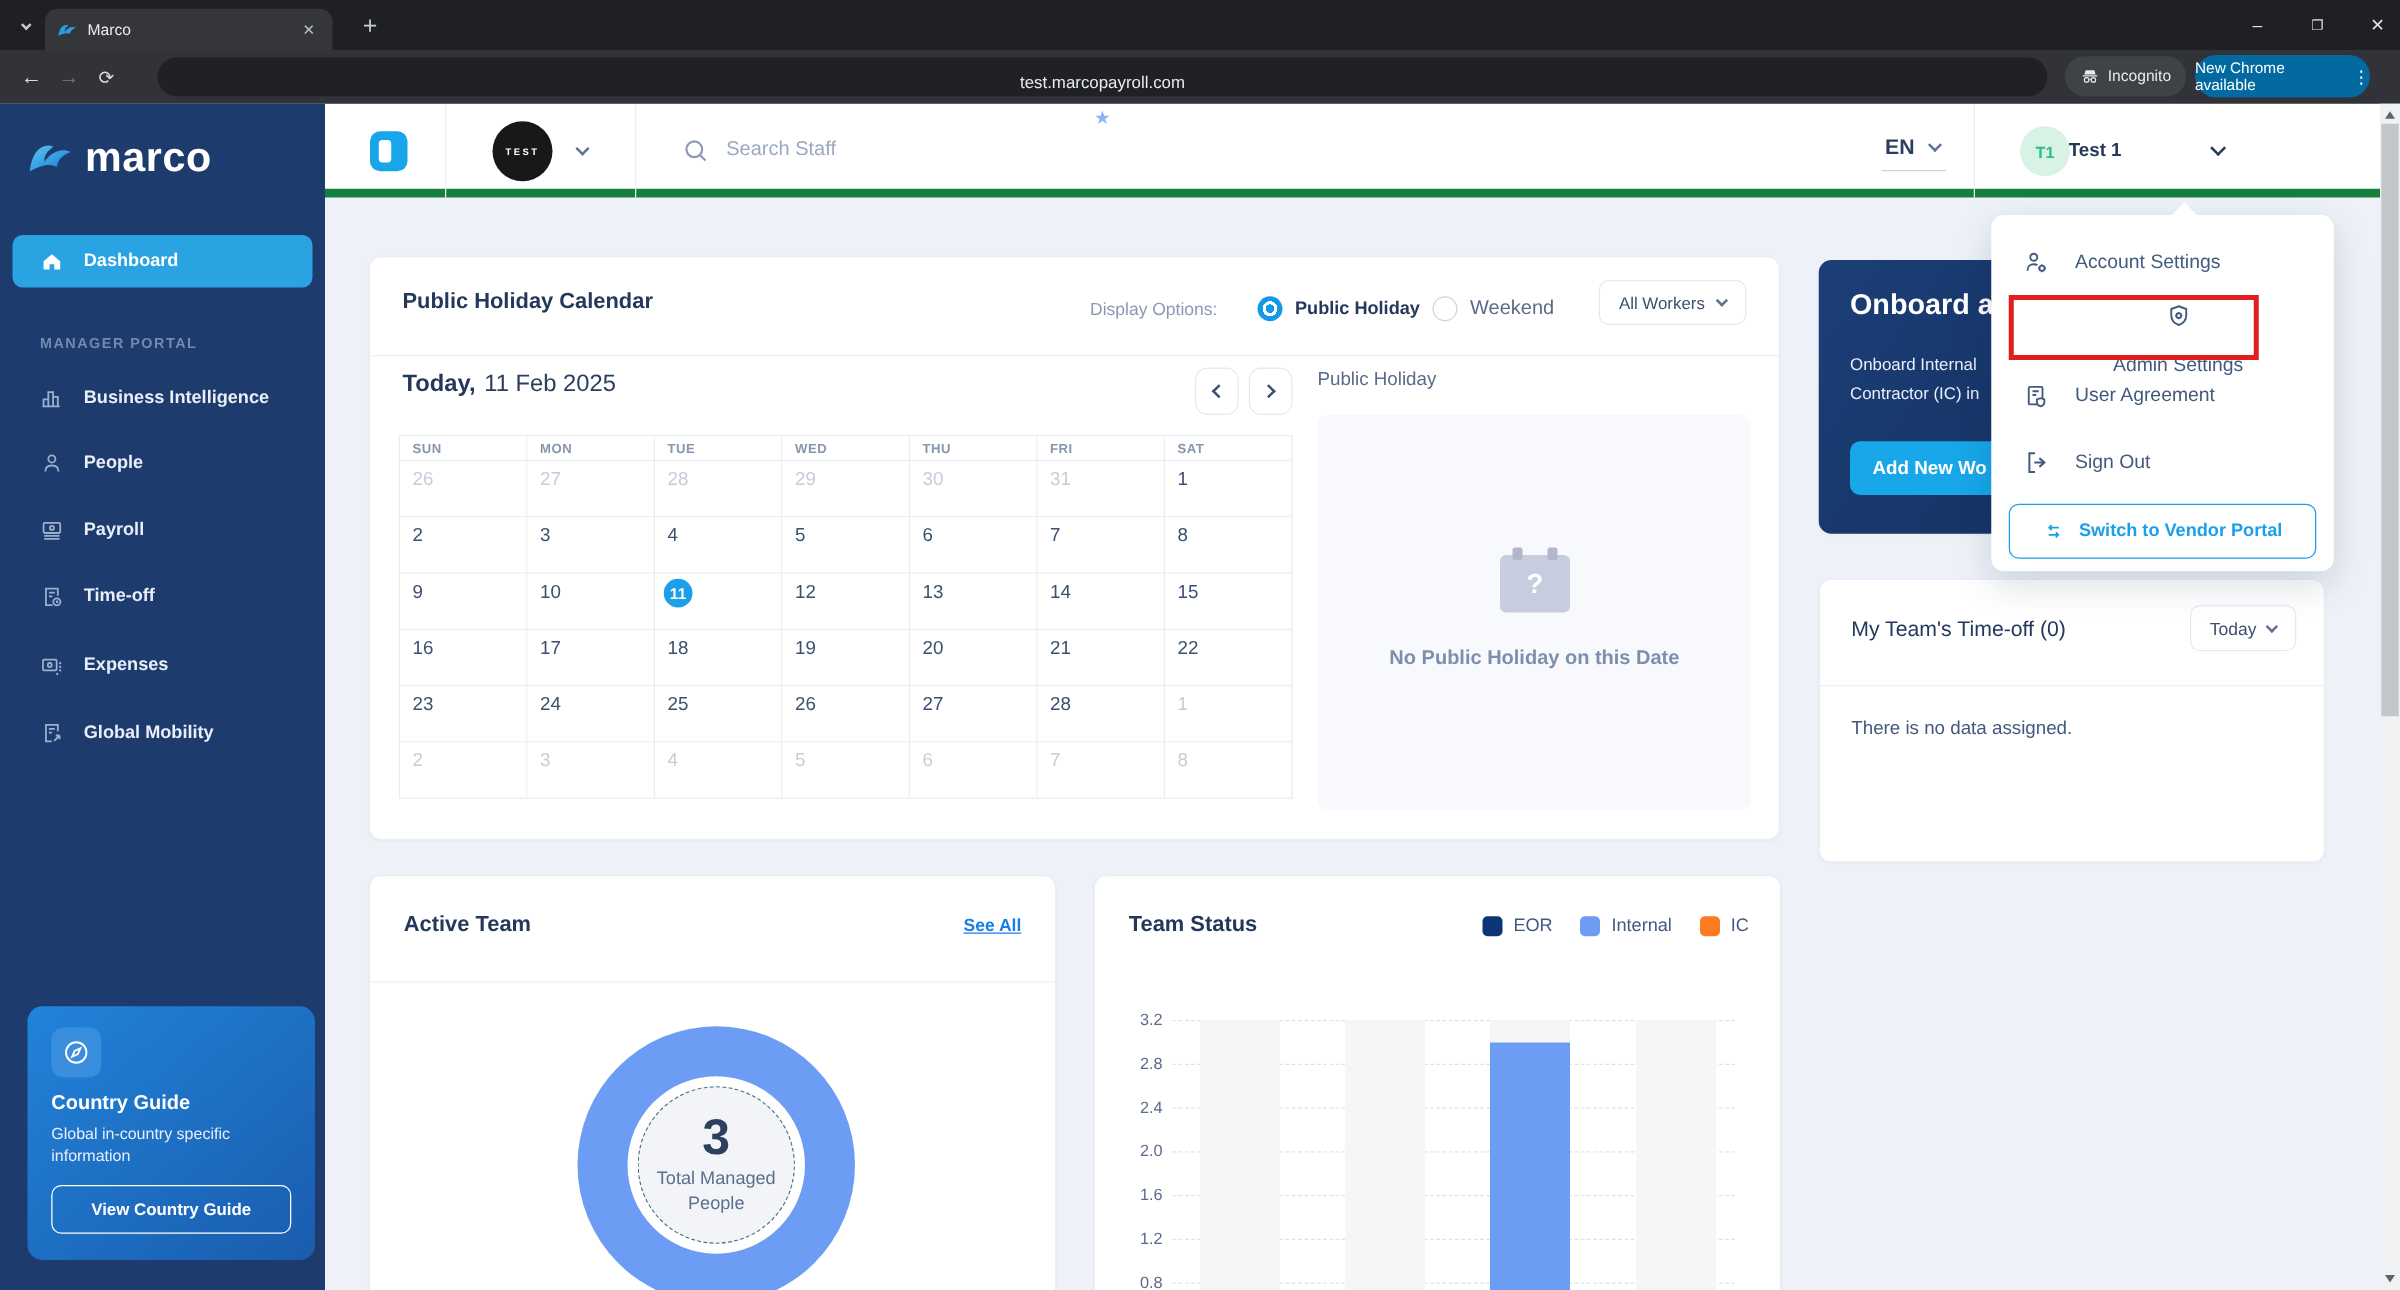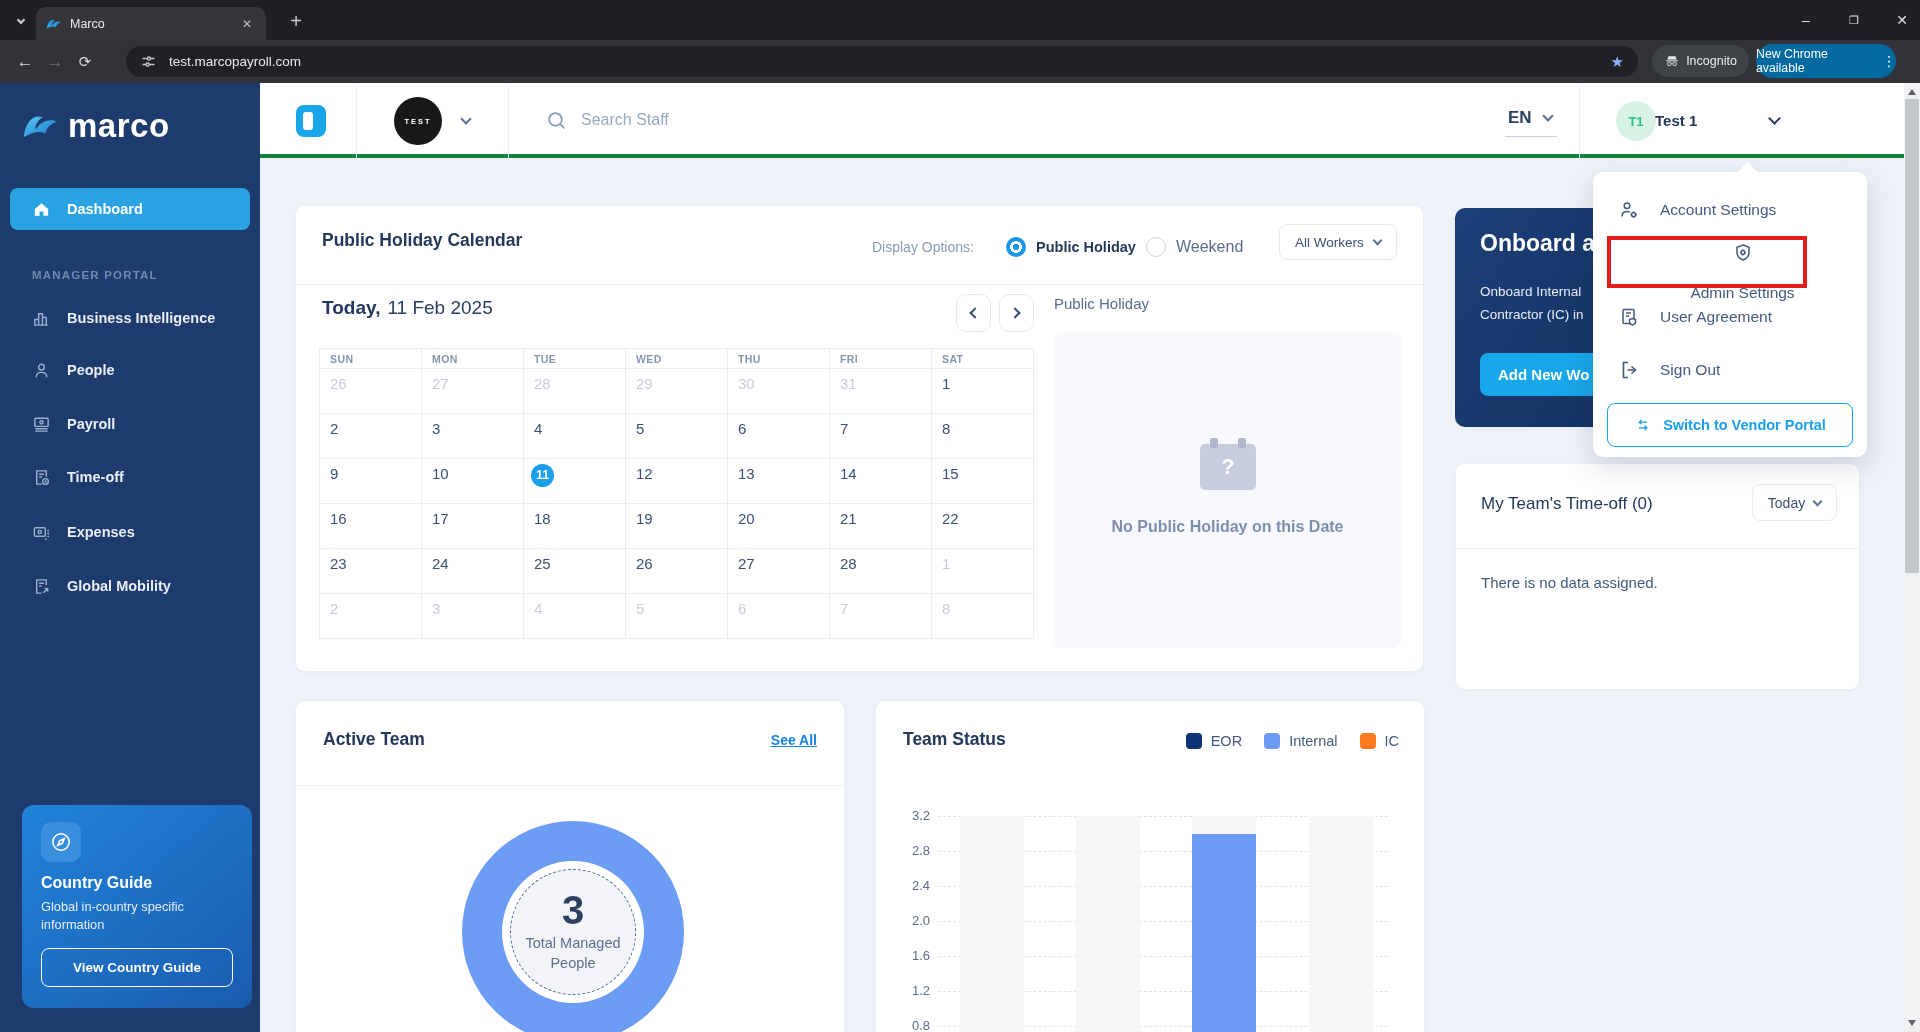--- a/index.html
+++ b/index.html
@@ -14,21 +14,21 @@
     border-radius:10px 10px 0 0; display:flex; align-items:center; padding:0 10px; gap:8px; }
   .tab-title { color:#e8eaed; font-size:12.5px; flex:1; }
   .tab-close { color:#bdc1c6; font-size:12px; width:18px; height:18px; display:flex; align-items:center; justify-content:center; border-radius:50%; }
   .newtab { position:absolute; left:284px; top:9px; color:#c8cacc; font-size:20px; width:24px; height:24px; display:flex; align-items:center; justify-content:center; }
   .win-controls { position:absolute; right:8px; top:0; height:40px; display:flex; align-items:center; gap:28px; color:#dfe1e5; }
   .win-controls span { font-size:14px; width:20px; text-align:center; }
   .toolbar { position:absolute; left:0; top:40px; width:1920px; height:43px; background:#313338; z-index:90; display:flex; align-items:center; }
   .navbtn { font-size:17px; color:#d7d9dc; width:30px; text-align:center; }
   .navbtn.disabled { color:#6c6e71; }
   .urlpill { position:absolute; left:126px; top:6px; width:1512px; height:31px; border-radius:16px; background:#1f2124;
-    display:flex; align-items:center; padding:0 14px; gap:12px; }
+    display:flex; align-items:center; padding:0 14px; gap:12px;flex-direction:column; }
   .url-text { color:#e8eaed; font-size:13.5px; flex:1; }
   .star { color:#8ab4f8; font-size:15px; }
   .incog-pill { position:absolute; left:1652px; top:5px; width:97px; height:32px; border-radius:16px; background:#3f4247;
     display:flex; align-items:center; justify-content:center; gap:6px; color:#e8eaed; font-size:12.5px; }
   .update-pill { position:absolute; left:1756px; top:4px; width:140px; height:34px; border-radius:17px; background:#0369a1;
     display:flex; align-items:center; justify-content:center; gap:6px; color:#fff; font-size:12.3px; }
 
   
   .sidebar { position:absolute; left:0; top:83px; width:260px; height:949px; background:#1d3b6d; z-index:5; }
   .logo { position:absolute; left:22px; top:24px; display:flex; align-items:center; gap:8px; }
@@ -42,21 +42,21 @@
   .cg-card { position:absolute; left:22px; top:722px; width:230px; height:203px; border-radius:12px;
     background:linear-gradient(140deg,#2183d9 0%,#1a5cae 100%); padding:17px 19px; }
   .cg-icon { width:40px; height:40px; border-radius:10px; background:#3a8ede; display:flex; align-items:center; justify-content:center; }
   .cg-title { color:#fff; font-weight:bold; font-size:16px; margin-top:12px; }
   .cg-desc { color:#e7eefb; font-size:12.8px; margin-top:6px; line-height:1.4; }
   .cg-btn { margin-top:14px; width:192px; height:39px; border:1.5px solid #fff; border-radius:8px; background:transparent;
     color:#fff; font-weight:bold; font-size:13.5px; display:flex; align-items:center; justify-content:center; cursor:pointer; }
 
   
   .app-header { position:absolute; left:260px; top:83px; width:1644px; height:75px; background:#fff;
-    border-bottom:4px solid #15803d; z-index:6; }
+    border-bottom:7px solid #15803d; z-index:6; }
   .hd-divider { position:absolute; top:0; width:1px; height:75px; background:#eceff4; }
   .toggle-btn { position:absolute; left:36px; top:22px; width:30px; height:32px; border-radius:8px; background:#19a5e9; }
   .toggle-btn::after { content:""; position:absolute; left:7px; top:7px; width:10px; height:18px; border-radius:3px; background:#fff; }
   .ws-avatar { position:absolute; left:134px; top:14px; width:48px; height:48px; border-radius:50%; background:#17181a;
     color:#fff; font-size:7.5px; font-weight:bold; letter-spacing:2px; display:flex; align-items:center; justify-content:center; }
   .chev { display:inline-block; width:8px; height:8px; border-right:2px solid #5f7292; border-bottom:2px solid #5f7292; transform:rotate(45deg); }
   .search-wrap { position:absolute; left:286px; top:20px; display:flex; align-items:center; gap:14px; }
   .search-input { border:none; outline:none; font-size:16px; width:420px; height:34px; color:#3c4f6e; background:transparent; }
   .search-input::placeholder { color:#9aa9c0; }
   .lang { position:absolute; left:1248px; top:25px; font-size:17px; font-weight:bold; color:#2c3e5d; display:flex; gap:12px; align-items:center; cursor:pointer; }

